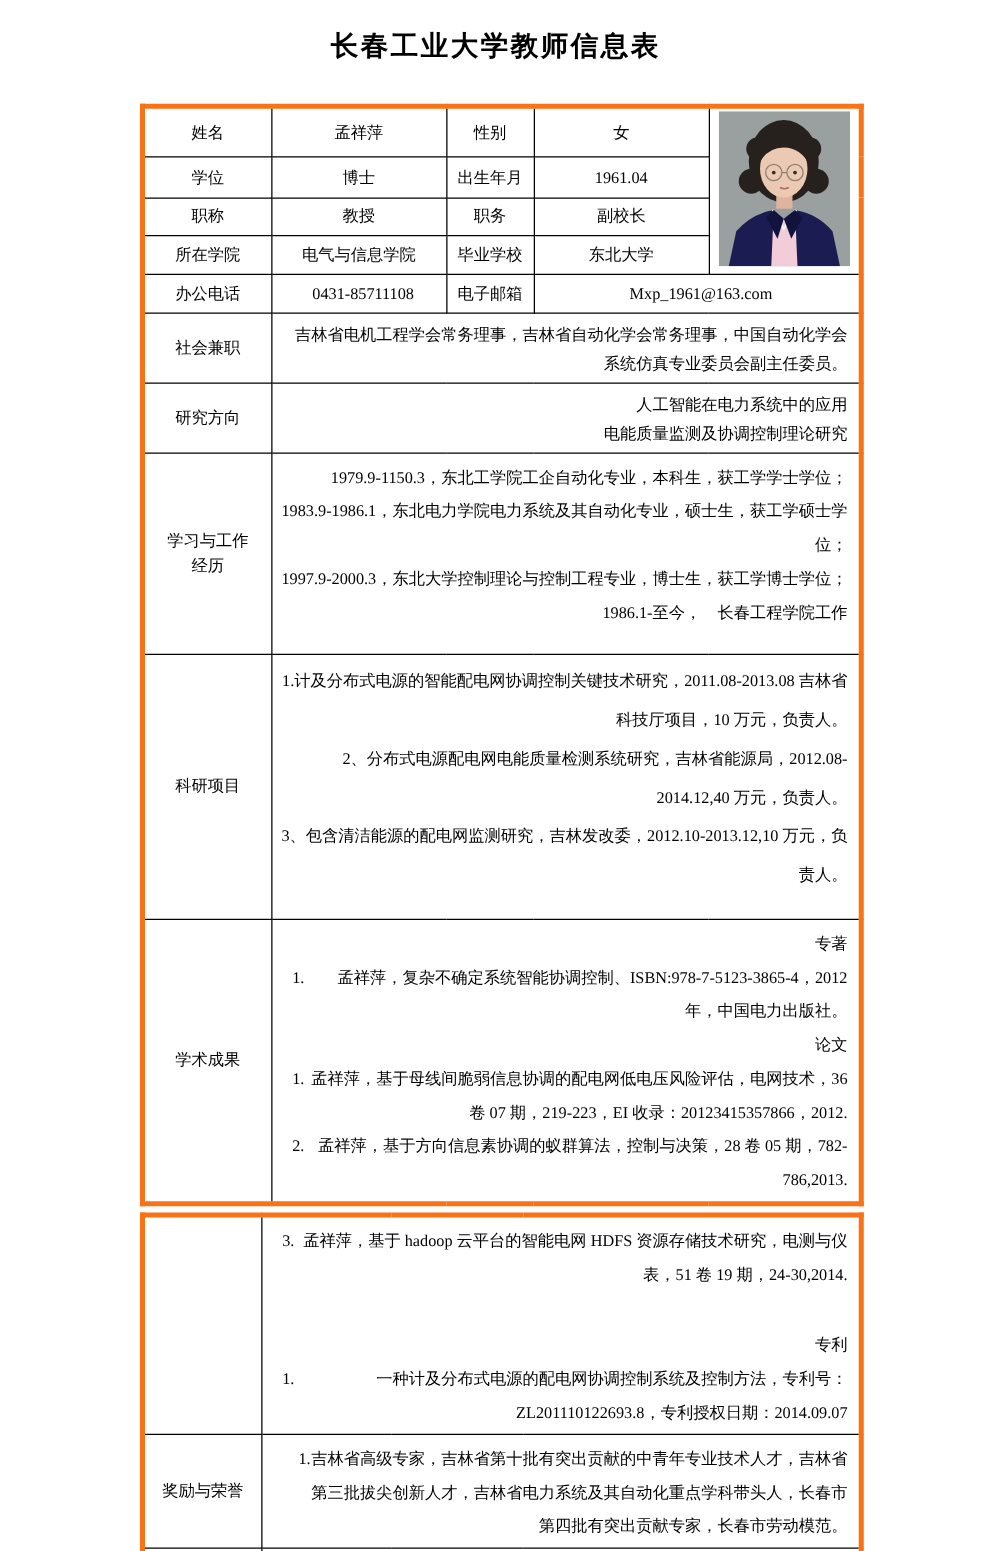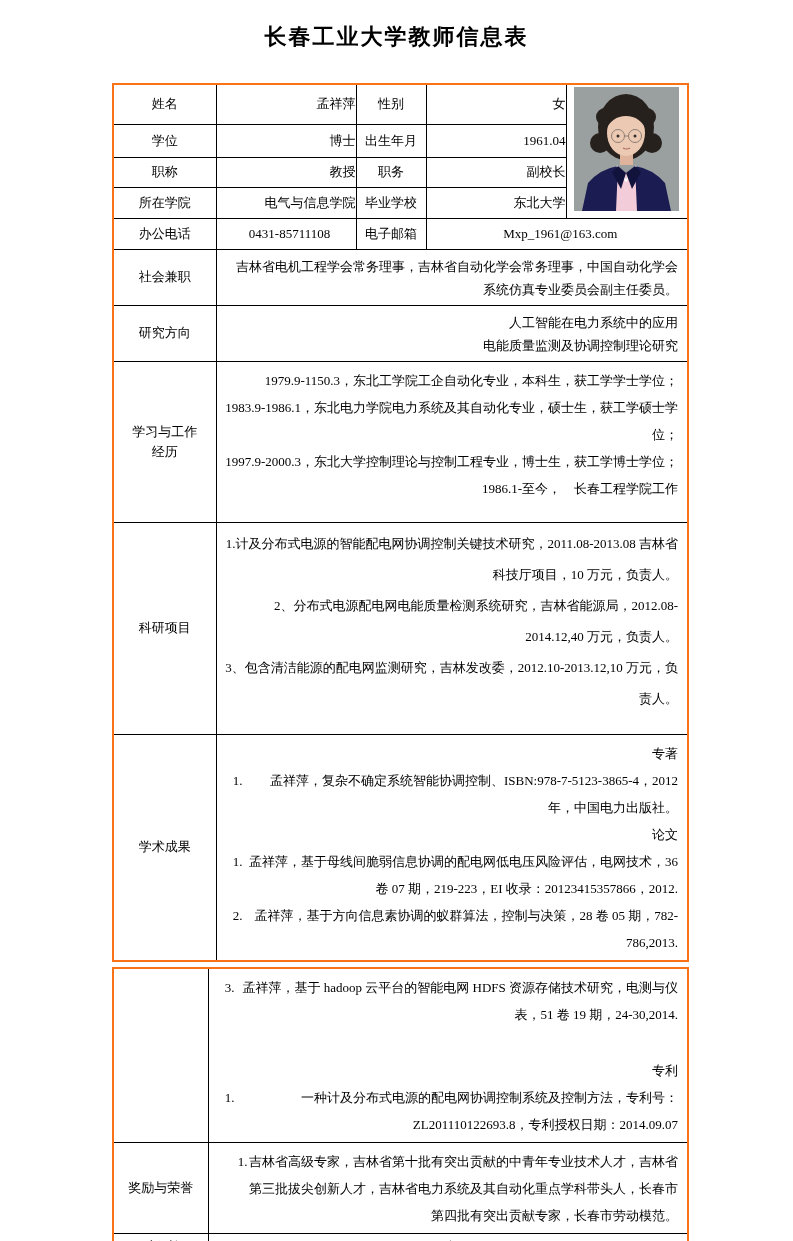--- a/index.html
+++ b/index.html
@@ -8,31 +8,31 @@
     font-family:"Liberation Serif","DejaVu Serif",serif;
     -webkit-font-smoothing:antialiased;
   }
   .page-title {
     padding-top:22px; height:18px; text-align:center;
     font-size:22px; font-weight:bold; letter-spacing:2px;
   }
   table.tbl {
     border-collapse:collapse; table-layout:fixed;
     margin-left:112px; width:575px;
-    border:2px solid #f97316;
+    border:4px solid #f97316;
     padding-left:32px;
   }
   table.tblA { margin-top:43px; }
   table.tblB { margin-top:5px; }
   .tbl td {
     border:1px solid #000; font-size:13px; padding:0;
     overflow:hidden; word-break:break-word;
   }
   td.lbl  { text-align:center; vertical-align:middle; line-height:20px; }
-  td.valc { text-align:right; vertical-align:middle; }
+  td.valc { text-align:center; vertical-align:middle; }
   td.vall { text-align:center; vertical-align:middle; padding-left:7px; }
   td.content { vertical-align:top; text-align:right; padding:5px 9px 4px 7px; }
   td.photo-cell { vertical-align:middle; text-align:center; padding:0; }
   .lh23 { line-height:23px; }
   .lh27 { line-height:27px; }
   .lh31 { line-height:31px; }
   p.para { margin:0; }
   .li { display:flex; }
   .li .no  { flex:0 0 19px; }
   .li .txt { flex:1; }

